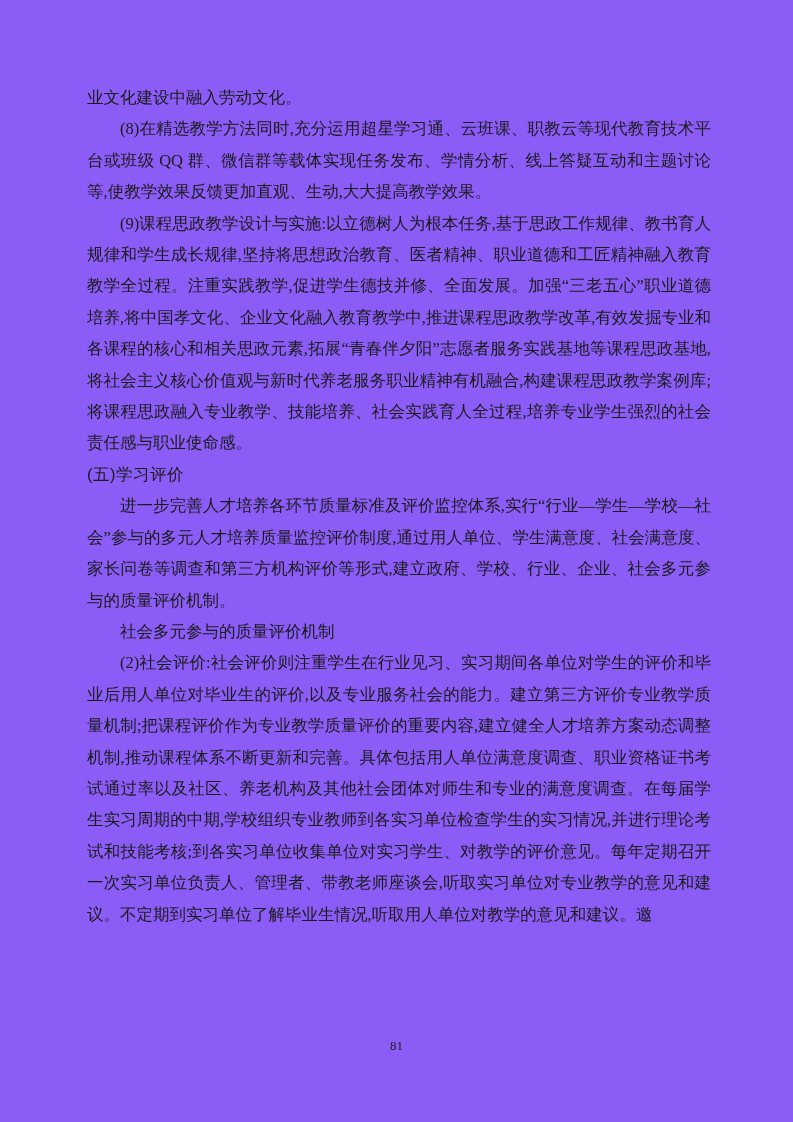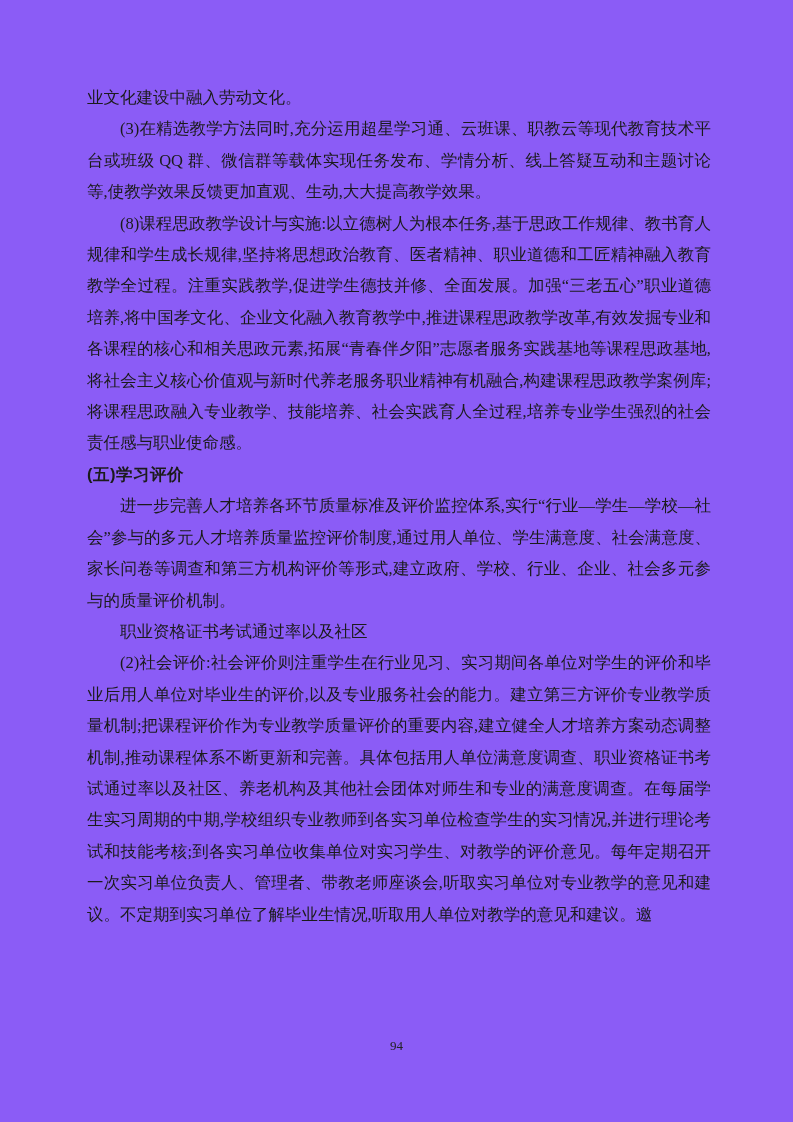--- a/index.html
+++ b/index.html
@@ -29,42 +29,42 @@
     text-justify: inter-ideograph;
   }
   .blk {
     margin: 0;
     padding: 0;
   }
   .blk.plain { text-indent: 0; }
   .blk.indent { text-indent: 2em; }
   .blk.heading {
     text-indent: 0;
-    font-weight: 700;
+    font-weight: 400;
     font-family: "Liberation Sans", "DejaVu Sans", sans-serif;
     letter-spacing: 0.5px;
   }
   .page-footer {
     position: absolute;
     top: 1036px;
     left: 0;
     width: 793px;
     text-align: center;
     font-size: 13px;
     line-height: 20px;
     color: #222222;
   }
 </style>
 </head>
 <body>
 
 <div class="page">
   <div class="doc-body">
       <p class="blk plain">业文化建设中融入劳动文化。</p>
-      <p class="blk indent">(3)在精选教学方法同时,充分运用超星学习通、云班课、职教云等现代教育技术平台或班级 QQ 群、微信群等载体实现任务发布、学情分析、线上答疑互动和主题讨论等,使教学效果反馈更加直观、生动,大大提高教学效果。</p>
-      <p class="blk indent">(8)课程思政教学设计与实施:以立德树人为根本任务,基于思政工作规律、教书育人规律和学生成长规律,坚持将思想政治教育、医者精神、职业道德和工匠精神融入教育教学全过程。注重实践教学,促进学生德技并修、全面发展。加强“三老五心”职业道德培养,将中国孝文化、企业文化融入教育教学中,推进课程思政教学改革,有效发掘专业和各课程的核心和相关思政元素,拓展“青春伴夕阳”志愿者服务实践基地等课程思政基地,将社会主义核心价值观与新时代养老服务职业精神有机融合,构建课程思政教学案例库;将课程思政融入专业教学、技能培养、社会实践育人全过程,培养专业学生强烈的社会责任感与职业使命感。</p>
+      <p class="blk indent">(8)在精选教学方法同时,充分运用超星学习通、云班课、职教云等现代教育技术平台或班级 QQ 群、微信群等载体实现任务发布、学情分析、线上答疑互动和主题讨论等,使教学效果反馈更加直观、生动,大大提高教学效果。</p>
+      <p class="blk indent">(9)课程思政教学设计与实施:以立德树人为根本任务,基于思政工作规律、教书育人规律和学生成长规律,坚持将思想政治教育、医者精神、职业道德和工匠精神融入教育教学全过程。注重实践教学,促进学生德技并修、全面发展。加强“三老五心”职业道德培养,将中国孝文化、企业文化融入教育教学中,推进课程思政教学改革,有效发掘专业和各课程的核心和相关思政元素,拓展“青春伴夕阳”志愿者服务实践基地等课程思政基地,将社会主义核心价值观与新时代养老服务职业精神有机融合,构建课程思政教学案例库;将课程思政融入专业教学、技能培养、社会实践育人全过程,培养专业学生强烈的社会责任感与职业使命感。</p>
       <p class="blk heading">(五)学习评价</p>
       <p class="blk indent">进一步完善人才培养各环节质量标准及评价监控体系,实行“行业—学生—学校—社会”参与的多元人才培养质量监控评价制度,通过用人单位、学生满意度、社会满意度、家长问卷等调查和第三方机构评价等形式,建立政府、学校、行业、企业、社会多元参与的质量评价机制。</p>
-      <p class="blk indent">职业资格证书考试通过率以及社区</p>
+      <p class="blk indent">社会多元参与的质量评价机制</p>
       <p class="blk indent">(2)社会评价:社会评价则注重学生在行业见习、实习期间各单位对学生的评价和毕业后用人单位对毕业生的评价,以及专业服务社会的能力。建立第三方评价专业教学质量机制;把课程评价作为专业教学质量评价的重要内容,建立健全人才培养方案动态调整机制,推动课程体系不断更新和完善。具体包括用人单位满意度调查、职业资格证书考试通过率以及社区、养老机构及其他社会团体对师生和专业的满意度调查。在每届学生实习周期的中期,学校组织专业教师到各实习单位检查学生的实习情况,并进行理论考试和技能考核;到各实习单位收集单位对实习学生、对教学的评价意见。每年定期召开一次实习单位负责人、管理者、带教老师座谈会,听取实习单位对专业教学的意见和建议。不定期到实习单位了解毕业生情况,听取用人单位对教学的意见和建议。邀</p>
     </div>
-  <div class="page-footer">94</div>
+  <div class="page-footer">81</div>
 </div>
 
 </body></html>

